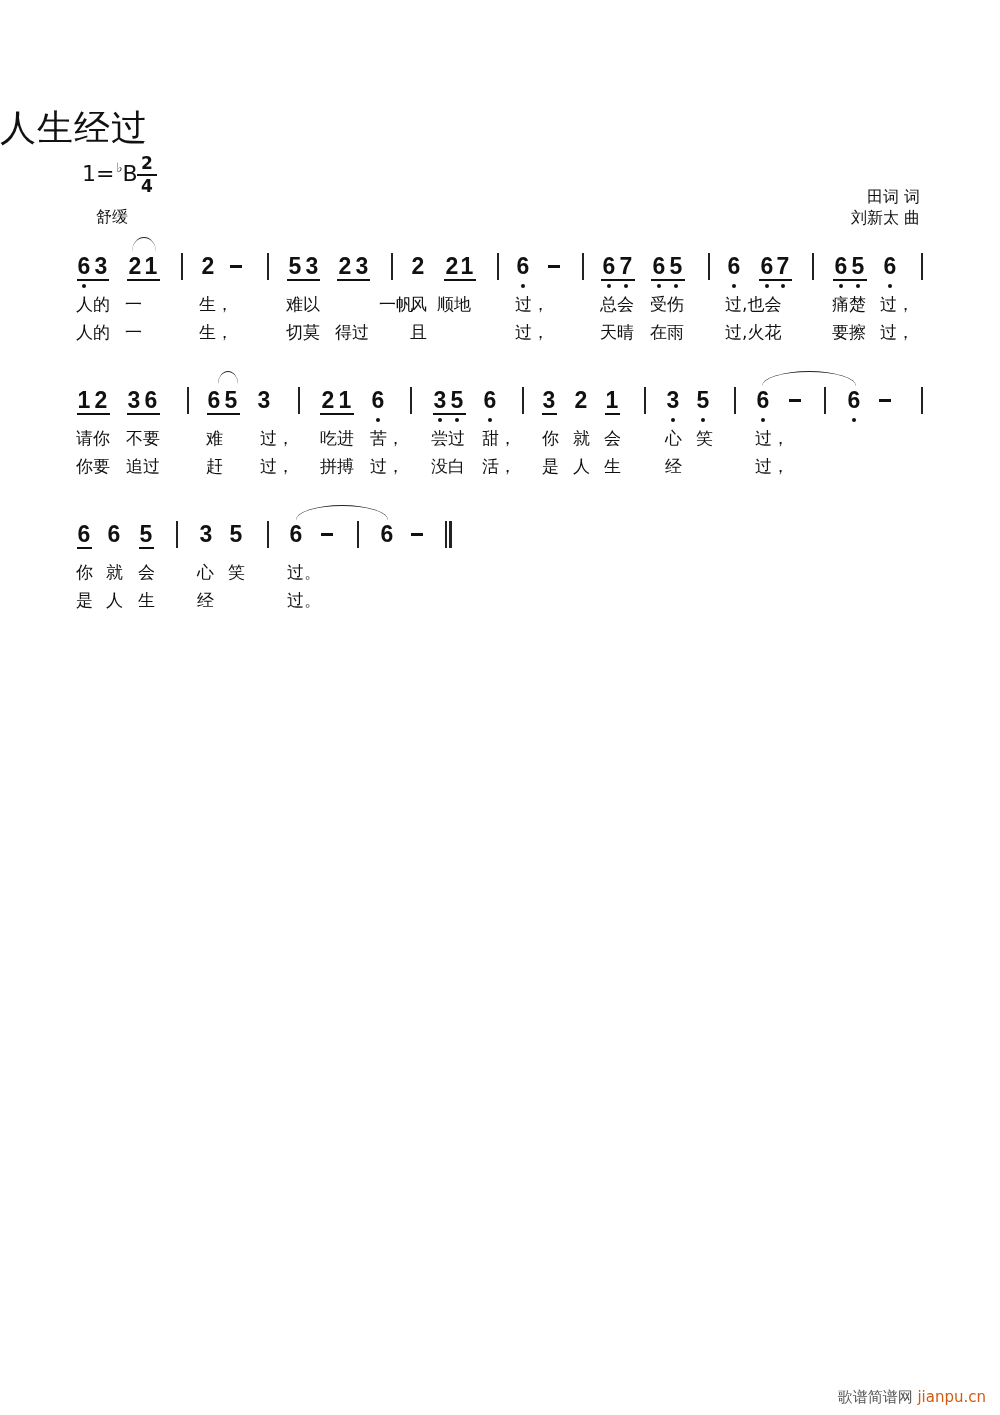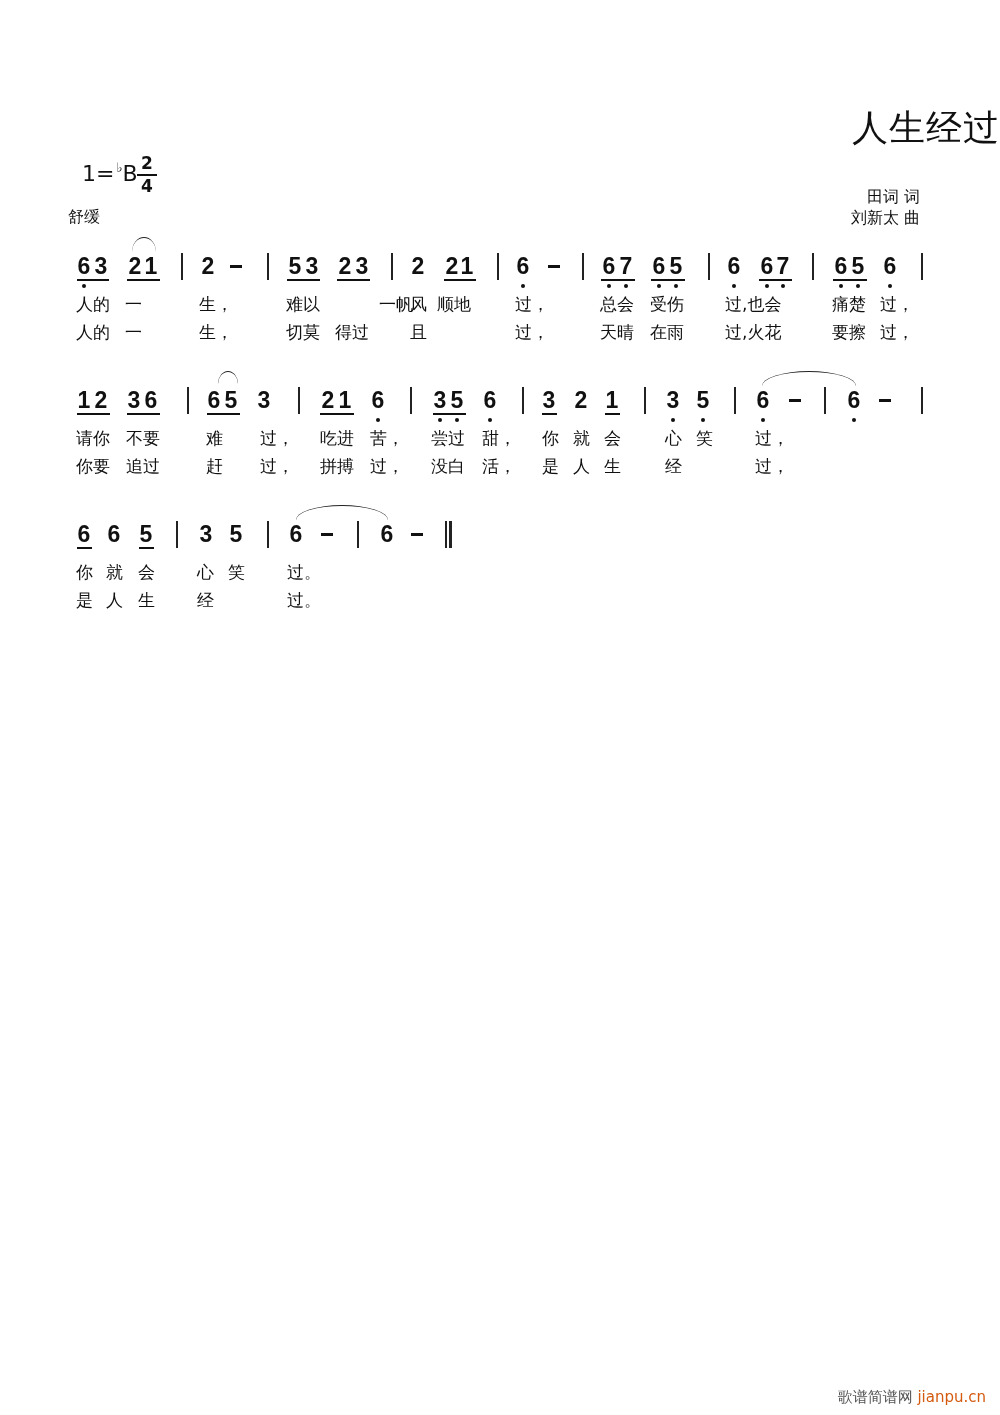--- a/index.html
+++ b/index.html
@@ -1,24 +1,24 @@
 <!DOCTYPE html>
 <html><head>
 <meta charset="utf-8">
 <style>
   html, body { margin:0; padding:0; background:#fff; }
   body { width:1000px; height:1415px; position:relative; overflow:hidden;
          font-family:"DejaVu Sans", sans-serif; color:#111; }
   .abs { position:absolute; }
-  .title { left:0; width:1000px; top:104px; text-align:right; font-size:36px; font-weight:400; letter-spacing:1px; }
+  .title { left:0; width:1000px; top:104px; text-align:left; font-size:36px; font-weight:400; letter-spacing:1px; }
   .key { left:82px; top:160px; font-size:22px; }
   .key .flat { font-size:13px; vertical-align:9px; margin-left:2px; }
   .frac { position:absolute; left:137px; top:154px; width:20px; text-align:center; font-weight:bold; font-size:17px; line-height:19px; }
   .frac .line { border-top:2px solid #111; margin:1px 0; }
-  .tempo { left:68px; top:207px; font-size:16px; }
+  .tempo { left:96px; top:207px; font-size:16px; }
   .credit { right:80px; font-size:16px; text-align:right; }
   .note { font-family:"Liberation Sans", sans-serif; font-weight:bold; font-size:23px; width:16px; text-align:center; }
   .dot { width:4px; height:4px; border-radius:50%; background:#111; }
   .uline { height:2px; background:#111; }
   .bar { width:2px; background:#222; height:27px; }
   .dash { width:12px; height:3px; background:#111; }
   .lyric { font-size:17px; }
   .arc { border-top:1.5px solid #222; border-radius:50% 50% 0 0 / 100% 100% 0 0; }
   .watermark { right:14px; bottom:8px; font-size:15px; color:#555; }
   .watermark .en { color:#d45a10; }

